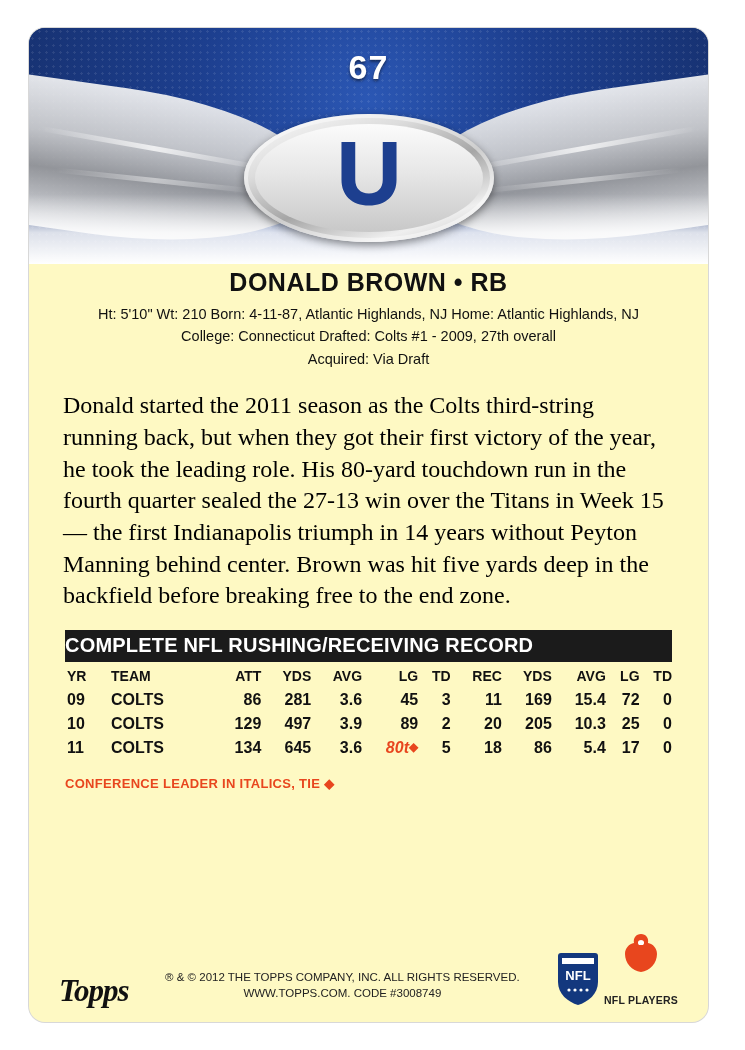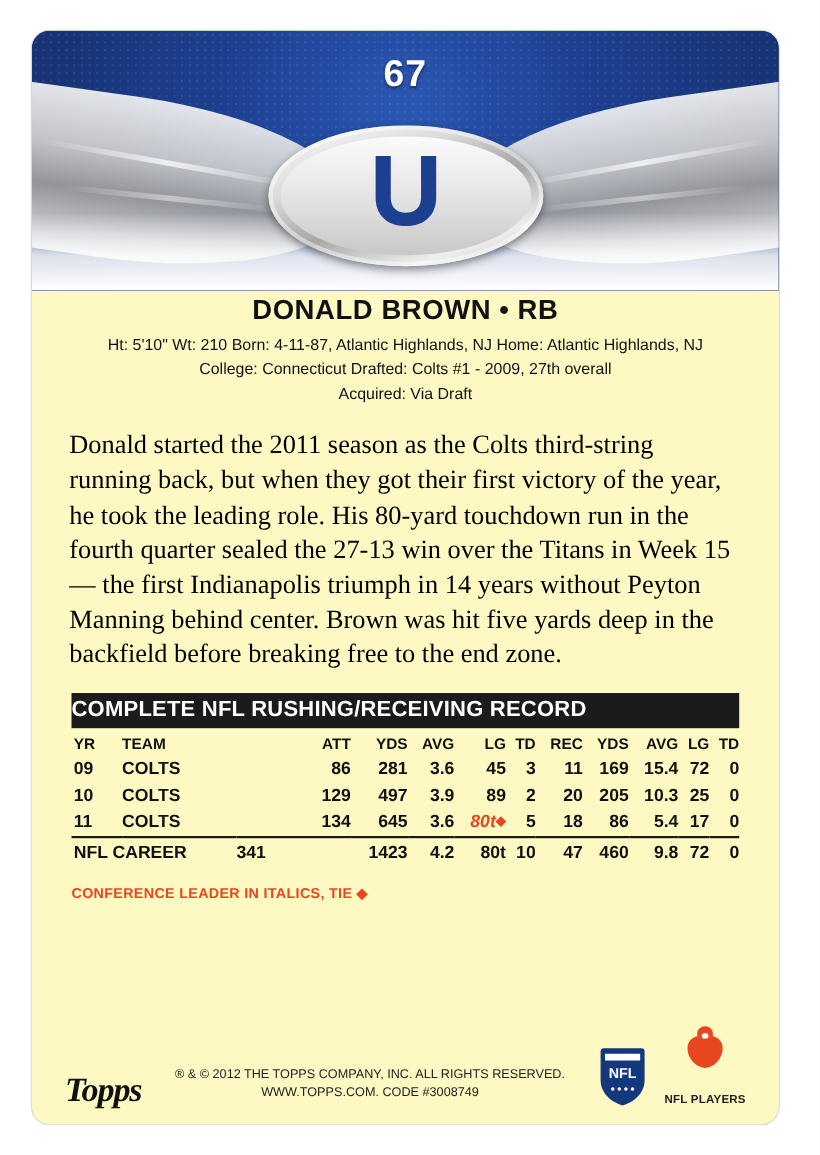--- a/index.html
+++ b/index.html
@@ -232,21 +232,21 @@
     text-align: center;
     font-size: 11.5px;
     color: #222222;
     line-height: 1.45;
     flex: 1;
     padding: 0 8px 4px 8px;
   }
   .marks {
     display: flex;
     align-items: flex-end;
-    gap: 16px;
+    gap: 4px;
   }
   .nfl-shield {
     width: 44px;
     height: 54px;
   }
   .nflpa {
     text-align: center;
   }
   .nflpa .glyph {
     width: 44px;
@@ -354,33 +354,20 @@
           <td>645</td>
           <td>3.6</td>
           <td><span class="italic-lg">80t</span><span class="tie-diamond">◆</span></td>
           <td>5</td>
           <td>18</td>
           <td>86</td>
           <td>5.4</td>
           <td>17</td>
           <td>0</td>
         </tr>
-        <tr class="career-row">
-          <td colspan="2" style="text-align:left;">NFL CAREER</td>
-          <td>341</td>
-          <td>1423</td>
-          <td>4.2</td>
-          <td>80t</td>
-          <td>10</td>
-          <td>47</td>
-          <td>460</td>
-          <td>9.8</td>
-          <td>72</td>
-          <td>0</td>
-        </tr>
       </tbody>
     </table>
   </div>
 
   <div class="leader-note">CONFERENCE LEADER IN ITALICS, TIE ◆</div>
 
   <div class="footer">
     <div class="topps-logo">Topps</div>
 
     <div class="legal">

